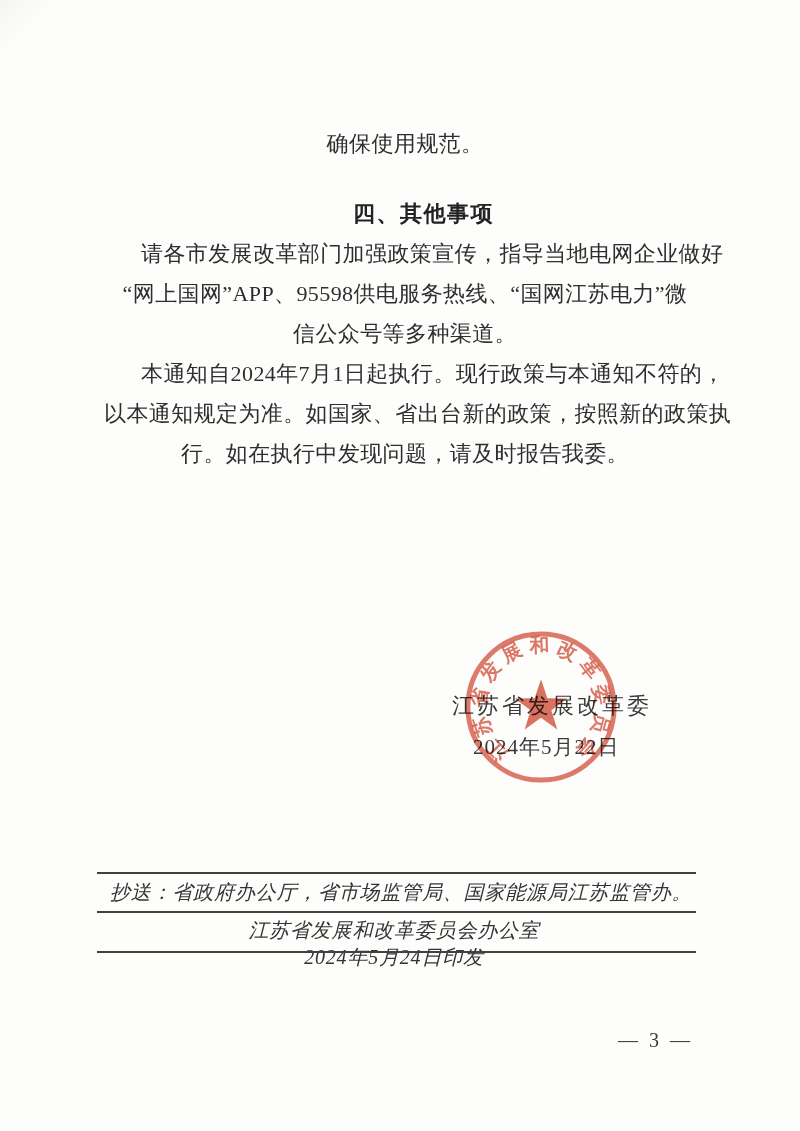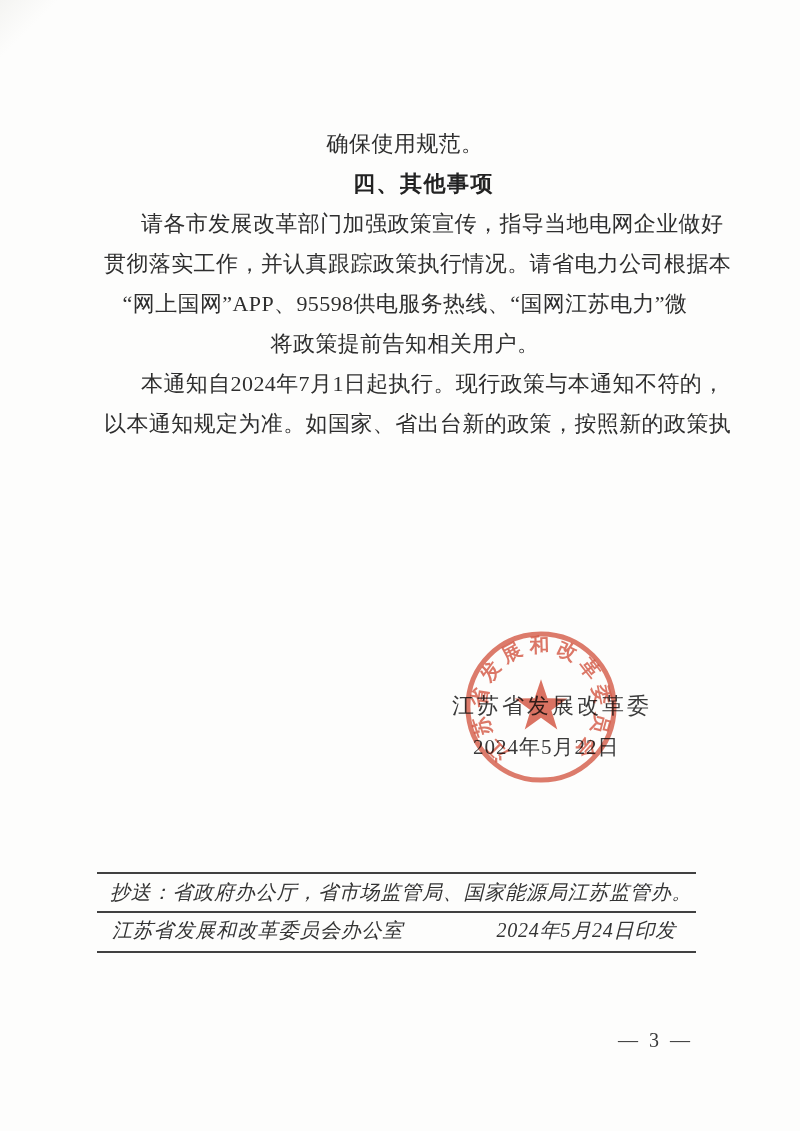--- a/index.html
+++ b/index.html
@@ -20,21 +20,21 @@
   .doc-body {
     position:absolute; left:104px; top:124px; width:602px;
   }
   .line {
     font-size:22px; line-height:40px; letter-spacing:0.4px;
     white-space:nowrap; color:#2e2e2e;
   }
   .line.indent { padding-left:37px; }
   .line.heading {
     font-family:"Liberation Sans","DejaVu Sans",sans-serif;
-    font-weight:bold; letter-spacing:1.5px; color:#222;
+    font-weight:bold; letter-spacing:1.5px; color:#222;margin-top:30px;
   }
   
   .sig-org {
     position:absolute; left:452px; top:691px;
     font-size:22px; letter-spacing:3px; white-space:nowrap; color:#3a3a3a;
   }
   .sig-date {
     position:absolute; left:473px; top:733px;
     font-size:21px; letter-spacing:1px; white-space:nowrap; color:#3a3a3a;
   }
@@ -53,45 +53,45 @@
   .f-rule { position:absolute; left:0; width:100%; border-top:2px solid #414141; }
   .f-rule.r1 { top:0; }
   .f-rule.r2 { top:39px; }
   .f-rule.r3 { top:79px; }
   .cc-line {
     position:absolute; top:7px; left:13px;
     font-size:20px; letter-spacing:0.8px; white-space:nowrap; color:#333;
   }
   .issuer-row {
     position:absolute; top:45px; left:15px; width:564px;
-    display:flex; justify-content:space-between; align-items:center;
+    display:flex; justify-content:space-between; align-items:center;flex-direction:column;
   }
   .issuer, .print-date {
     font-size:20px; letter-spacing:0.8px; white-space:nowrap; color:#333;
   }
   
   .page-number {
     position:absolute; left:618px; top:1029px;
     font-size:20px; letter-spacing:3px; color:#3a3a3a; white-space:nowrap;
   }
 </style>
 </head>
 <body>
 
 <div class="page">
 
   <main class="doc-body">
     <div class="line">确保使用规范。</div>
     <div class="line indent heading">四、其他事项</div>
     <div class="line indent">请各市发展改革部门加强政策宣传，指导当地电网企业做好</div>
-    <div class="line">贯彻落实工作，并认真跟踪政策执行情况。请省电力公司根据本</div>
     <div class="line">“网上国网”APP、95598供电服务热线、“国网江苏电力”微</div>
-    <div class="line">将政策提前告知相关用户。</div>
+    <div class="line">信公众号等多种渠道。</div>
     <div class="line indent">本通知自2024年7月1日起执行。现行政策与本通知不符的，</div>
     <div class="line">以本通知规定为准。如国家、省出台新的政策，按照新的政策执</div>
+    <div class="line">行。如在执行中发现问题，请及时报告我委。</div>
   </main>
 
   <div class="sig-org">江苏省发展改革委</div>
   <div class="sig-date">2024年5月22日</div>
 
   <div class="seal">
     <svg viewBox="0 0 160 160">
       <circle cx="80" cy="80" r="74" fill="none" stroke="#d0432d" stroke-width="5" opacity="0.8"></circle>
       <path id="sealArc" d="M 47.9 125.9 A 56 56 0 1 1 112.1 125.9" fill="none"></path>
       <text opacity="0.82">

